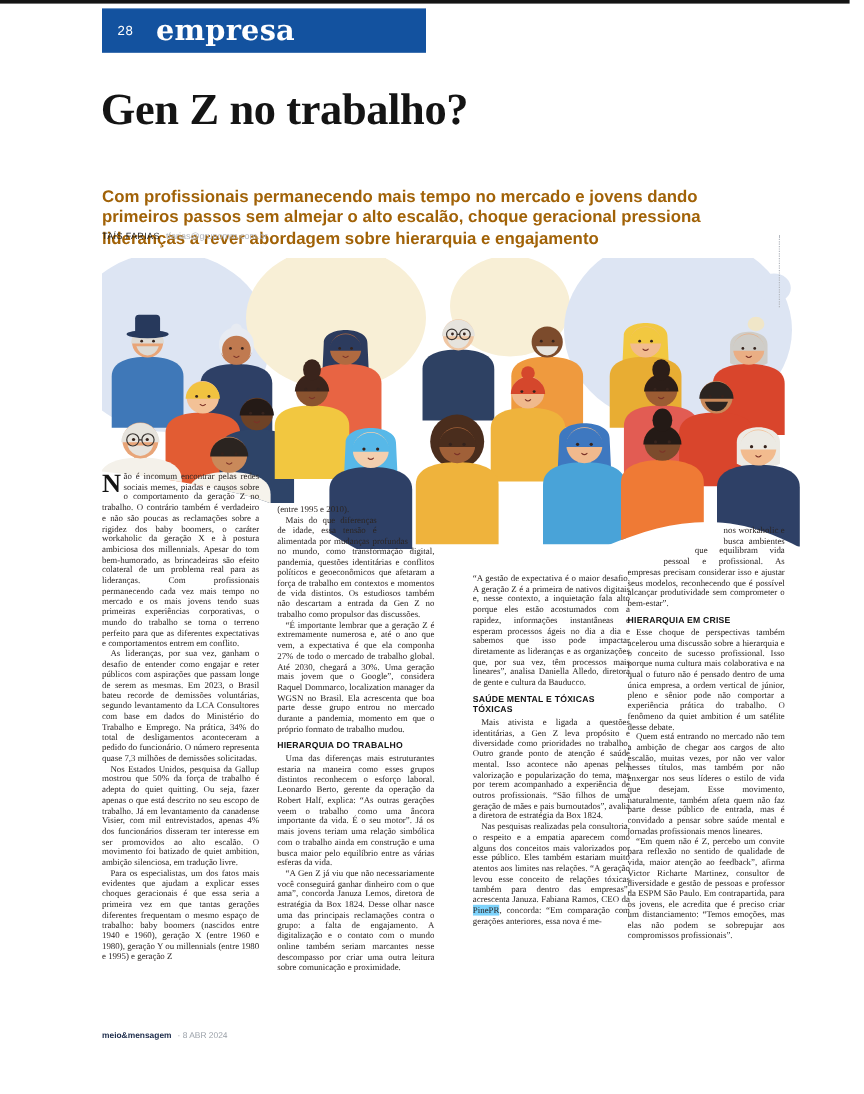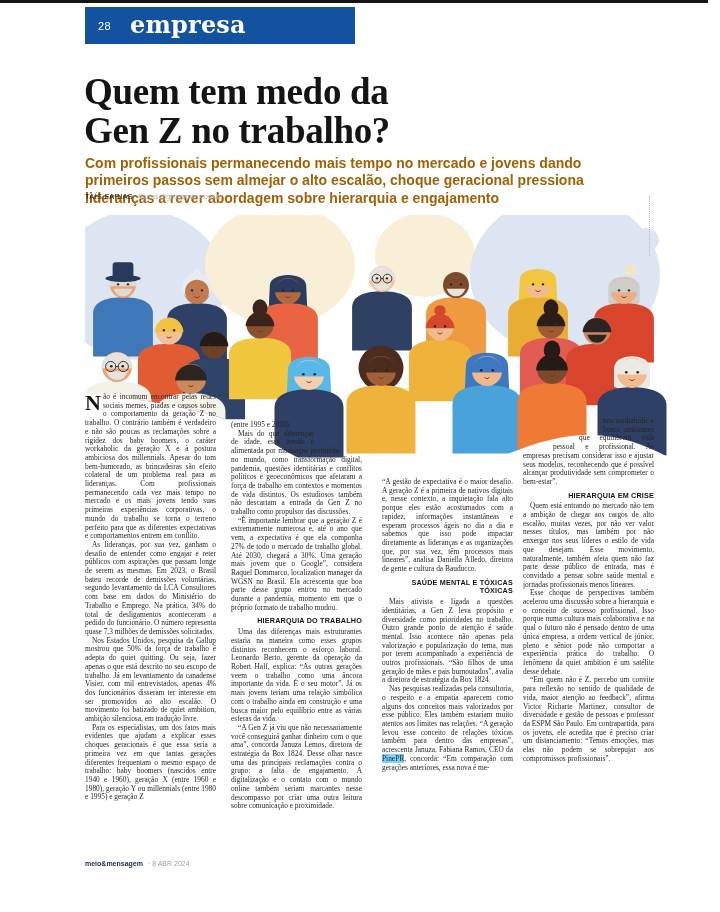--- a/index.html
+++ b/index.html
@@ -27,26 +27,26 @@
   
   #illustration{position:absolute;left:85px;top:215px;width:583px;height:300px;}
   #illo-credit{position:absolute;left:649px;top:196px;height:60px;width:0;
                border-left:1px dotted #b5b9c0;}
 
   
   .col{position:absolute;width:131px;color:#2b2523;font-size:7.4px;line-height:8.7px;
        text-align:justify;overflow:hidden;}
   #col1{left:85px;top:393px;height:460px;}
   #col2{left:231px;top:421px;height:432px;}
-  #col3{left:382px;top:478px;height:375px;}
-  #col4{left:523px;top:417px;height:423px;}
+  #col3{left:394px;top:478px;height:375px;}
+  #col4{left:523px;top:438px;height:423px;}
   .col p{margin:0;text-indent:7px;}
   .col p.noindent{text-indent:0;}
   .subhead{font-family:"Liberation Sans",sans-serif;font-weight:bold;font-size:7.2px;
-           letter-spacing:.2px;color:#141414;margin:5px 0 2px 0;text-align:right;}
+           letter-spacing:.2px;color:#141414;margin:5px 0 2px 0;text-align:left;}
   .dropcap{float:left;font-weight:bold;font-size:22px;line-height:17px;padding:1px 2px 0 0;color:#141414;}
   .f-r1{float:right;width:48px;height:18px;}
   .f-r2{float:right;clear:right;width:22px;height:9px;}
   .f-l1{float:left;width:80px;height:9px;}
   .f-l2{float:left;clear:left;width:56px;height:9px;}
   .f-l3{float:left;clear:left;width:30px;height:9px;}
   .hl{background:#7dd3fc;}
 
   
   #footer{position:absolute;left:85px;top:860px;font-family:"Liberation Sans",sans-serif;font-size:7px;}
@@ -58,21 +58,20 @@
 
 <div id="page">
   <div id="top-rule"></div>
 
   <div id="section-bar">
     <span id="page-num">28</span>
     <span id="section-title">empresa</span>
   </div>
 
   <div id="headline">
-    <div>Quem tem medo da</div>
     <div>Gen Z no trabalho?</div>
   </div>
 
   <div id="deck">Com profissionais permanecendo mais tempo no mercado e jovens dando primeiros passos sem almejar o alto escalão, choque geracional pressiona lideranças a rever abordagem sobre hierarquia e engajamento</div>
 
   <div id="byline">
     <span class="author">TAÍS FARIAS</span>
     <span class="email">tfarias@grupomm.com.br</span>
   </div>
 
@@ -319,22 +318,22 @@
     <p>Mais ativista e ligada a questões identitárias, a Gen Z leva propósito e diversidade como prioridades no trabalho. Outro grande ponto de atenção é saúde mental. Isso acontece não apenas pela valorização e popularização do tema, mas por terem acompanhado a experiência de outros profissionais. “São filhos de uma geração de mães e pais burnoutados”, avalia a diretora de estratégia da Box 1824.</p>
     <p><span>Nas pesquisas realizadas pela consultoria, o respeito e a empatia aparecem como alguns dos conceitos mais valorizados por esse público. Eles também estariam muito atentos aos limites nas relações. “A geração levou esse conceito de relações tóxicas também para dentro das empresas”, acrescenta Januza. Fabiana Ramos, CEO da </span><span class="hl">PinePR</span><span>, concorda: “Em comparação com gerações anteriores, essa nova é me-</span></p>
   </div>
 
   <div id="col4" class="col">
     <span class="f-l1"></span>
     <span class="f-l2"></span>
     <span class="f-l3"></span>
     <p class="noindent">nos workaholic e busca ambientes que equilibram vida pessoal e profissional. As empresas precisam considerar isso e ajustar seus modelos, reconhecendo que é possível alcançar produtividade sem comprometer o bem-estar”.</p>
     <div class="subhead">HIERARQUIA EM CRISE</div>
+    <p>Esse choque de perspectivas também acelerou uma discussão sobre a hierarquia e o conceito de sucesso profissional. Isso porque numa cultura mais colaborativa e na qual o futuro não é pensado dentro de uma única empresa, a ordem vertical de júnior, pleno e sênior pode não comportar a experiência prática do trabalho. O fenômeno da quiet ambition é um satélite desse debate.</p>
     <p>Quem está entrando no mercado não tem a ambição de chegar aos cargos de alto escalão, muitas vezes, por não ver valor nesses títulos, mas também por não enxergar nos seus líderes o estilo de vida que desejam. Esse movimento, naturalmente, também afeta quem não faz parte desse público de entrada, mas é convidado a pensar sobre saúde mental e jornadas profissionais menos lineares.</p>
-    <p>Esse choque de perspectivas também acelerou uma discussão sobre a hierarquia e o conceito de sucesso profissional. Isso porque numa cultura mais colaborativa e na qual o futuro não é pensado dentro de uma única empresa, a ordem vertical de júnior, pleno e sênior pode não comportar a experiência prática do trabalho. O fenômeno da quiet ambition é um satélite desse debate.</p>
     <p>“Em quem não é Z, percebo um convite para reflexão no sentido de qualidade de vida, maior atenção ao feedback”, afirma Victor Richarte Martinez, consultor de diversidade e gestão de pessoas e professor da ESPM São Paulo. Em contrapartida, para os jovens, ele acredita que é preciso criar um distanciamento: “Temos emoções, mas elas não podem se sobrepujar aos compromissos profissionais”.</p>
   </div>
 
   <div id="footer">
     <span class="brand">meio&amp;mensagem</span>
     <span class="date">· 8 ABR 2024</span>
   </div>
 </div>
 
 </body></html>

